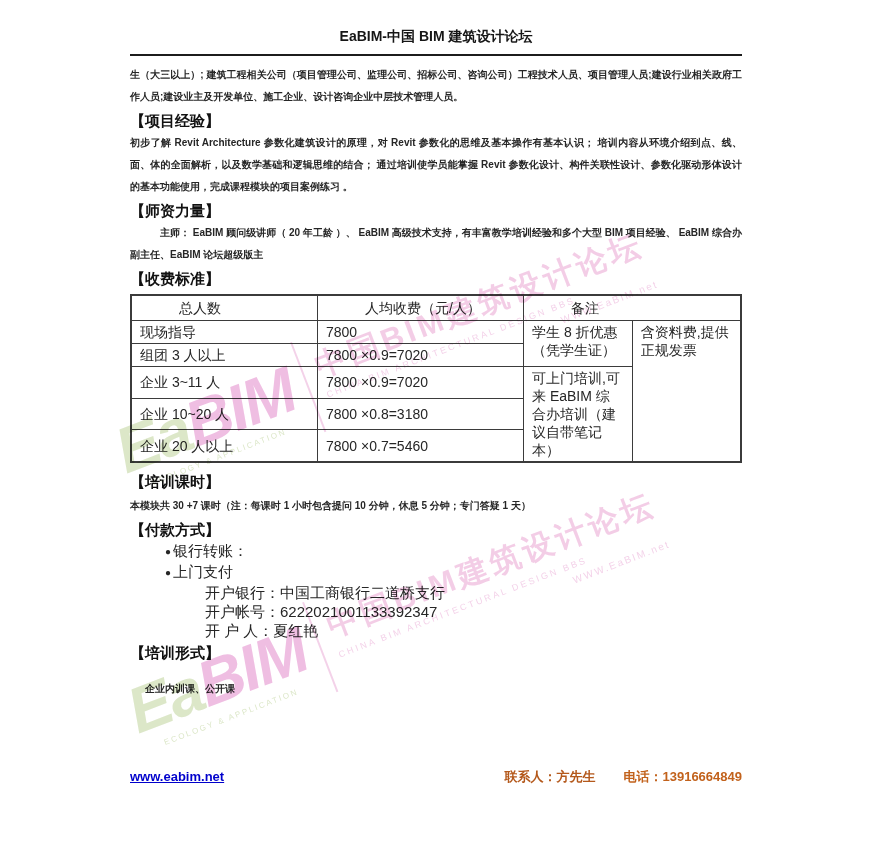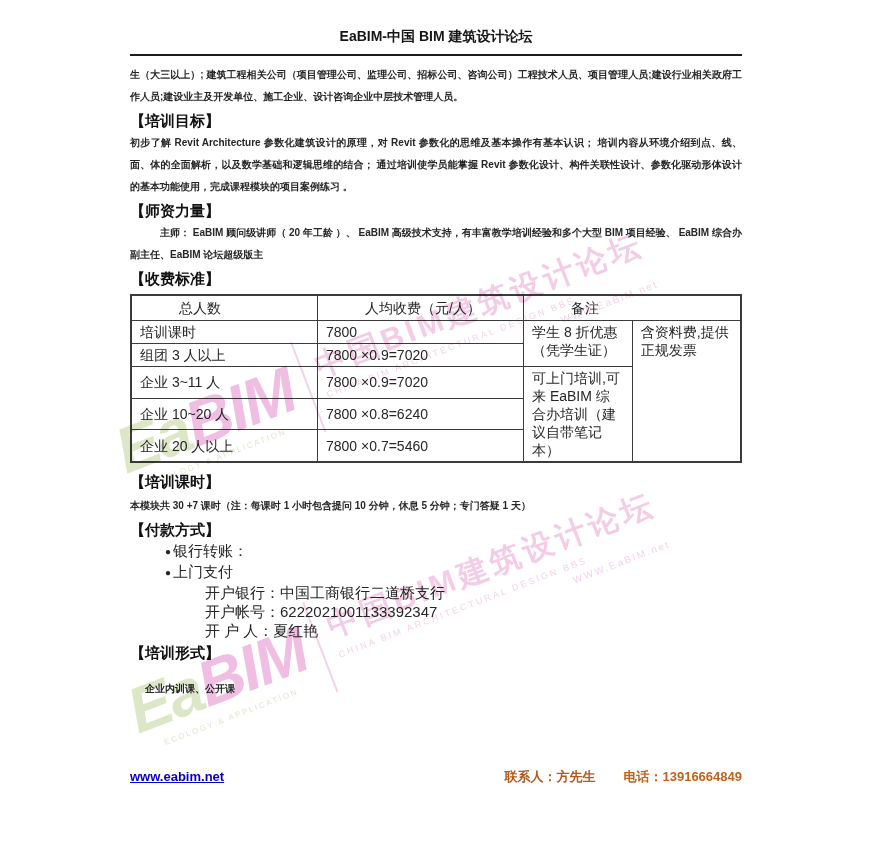--- a/index.html
+++ b/index.html
@@ -82,53 +82,53 @@
 
 <div class="page">
 
   <div class="content">
 
     <div class="doc-title">EaBIM-中国 BIM 建筑设计论坛</div>
     <div class="header-rule"></div>
 
     <p class="para intro">生（大三以上）; 建筑工程相关公司（项目管理公司、监理公司、招标公司、咨询公司）工程技术人员、项目管理人员;建设行业相关政府工作人员;建设业主及开发单位、施工企业、设计咨询企业中层技术管理人员。</p>
 
-    <div class="sec-heading">【培训目标】</div>
+    <div class="sec-heading">【项目经验】</div>
     <p class="para goal-body">初步了解 Revit Architecture 参数化建筑设计的原理，对 Revit 参数化的思维及基本操作有基本认识； 培训内容从环境介绍到点、线、面、体的全面解析，以及数学基础和逻辑思维的结合； 通过培训使学员能掌握 Revit 参数化设计、构件关联性设计、参数化驱动形体设计的基本功能使用，完成课程模块的项目案例练习 。</p>
 
     <div class="sec-heading">【师资力量】</div>
     <p class="para faculty-body">主师： EaBIM 顾问级讲师（ 20 年工龄 ）、 EaBIM 高级技术支持，有丰富教学培训经验和多个大型 BIM 项目经验、 EaBIM 综合办副主任、EaBIM 论坛超级版主</p>
 
     <div class="sec-heading">【收费标准】</div>
 
     <table class="pricing">
       <tbody>
           <tr class="head">
         <td class="c-people">总人数</td>
         <td class="c-price">人均收费（元/人）</td>
         <td colspan="2">备注</td>
       </tr>
       <tr>
-        <td class="c-people">培训课时</td>
+        <td class="c-people">现场指导</td>
         <td class="c-price">7800</td>
         <td class="c-remark" rowspan="2">学生 8 折优惠（凭学生证）</td>
         <td class="c-side" rowspan="5">含资料费,提供正规发票</td>
       </tr>
       <tr>
         <td class="c-people">组团 3 人以上</td>
         <td class="c-price">7800 ×0.9=7020</td>
       </tr>
       <tr>
         <td class="c-people">企业 3~11 人</td>
         <td class="c-price">7800 ×0.9=7020</td>
         <td class="c-remark" rowspan="3">可上门培训,可来 EaBIM 综合办培训（建议自带笔记本）</td>
       </tr>
       <tr>
         <td class="c-people">企业 10~20 人</td>
-        <td class="c-price">7800 ×0.8=6240</td>
+        <td class="c-price">7800 ×0.8=3180</td>
       </tr>
       <tr>
         <td class="c-people">企业 20 人以上</td>
         <td class="c-price">7800 ×0.7=5460</td>
       </tr>
     </tbody>
       </table>
 
     <div class="sec-heading" style="margin-top:8px;">【培训课时】</div>
     <p class="para hours-body">本模块共 30 +7 课时（注：每课时 1 小时包含提问 10 分钟，休息 5 分钟；专门答疑 1 天）</p>

